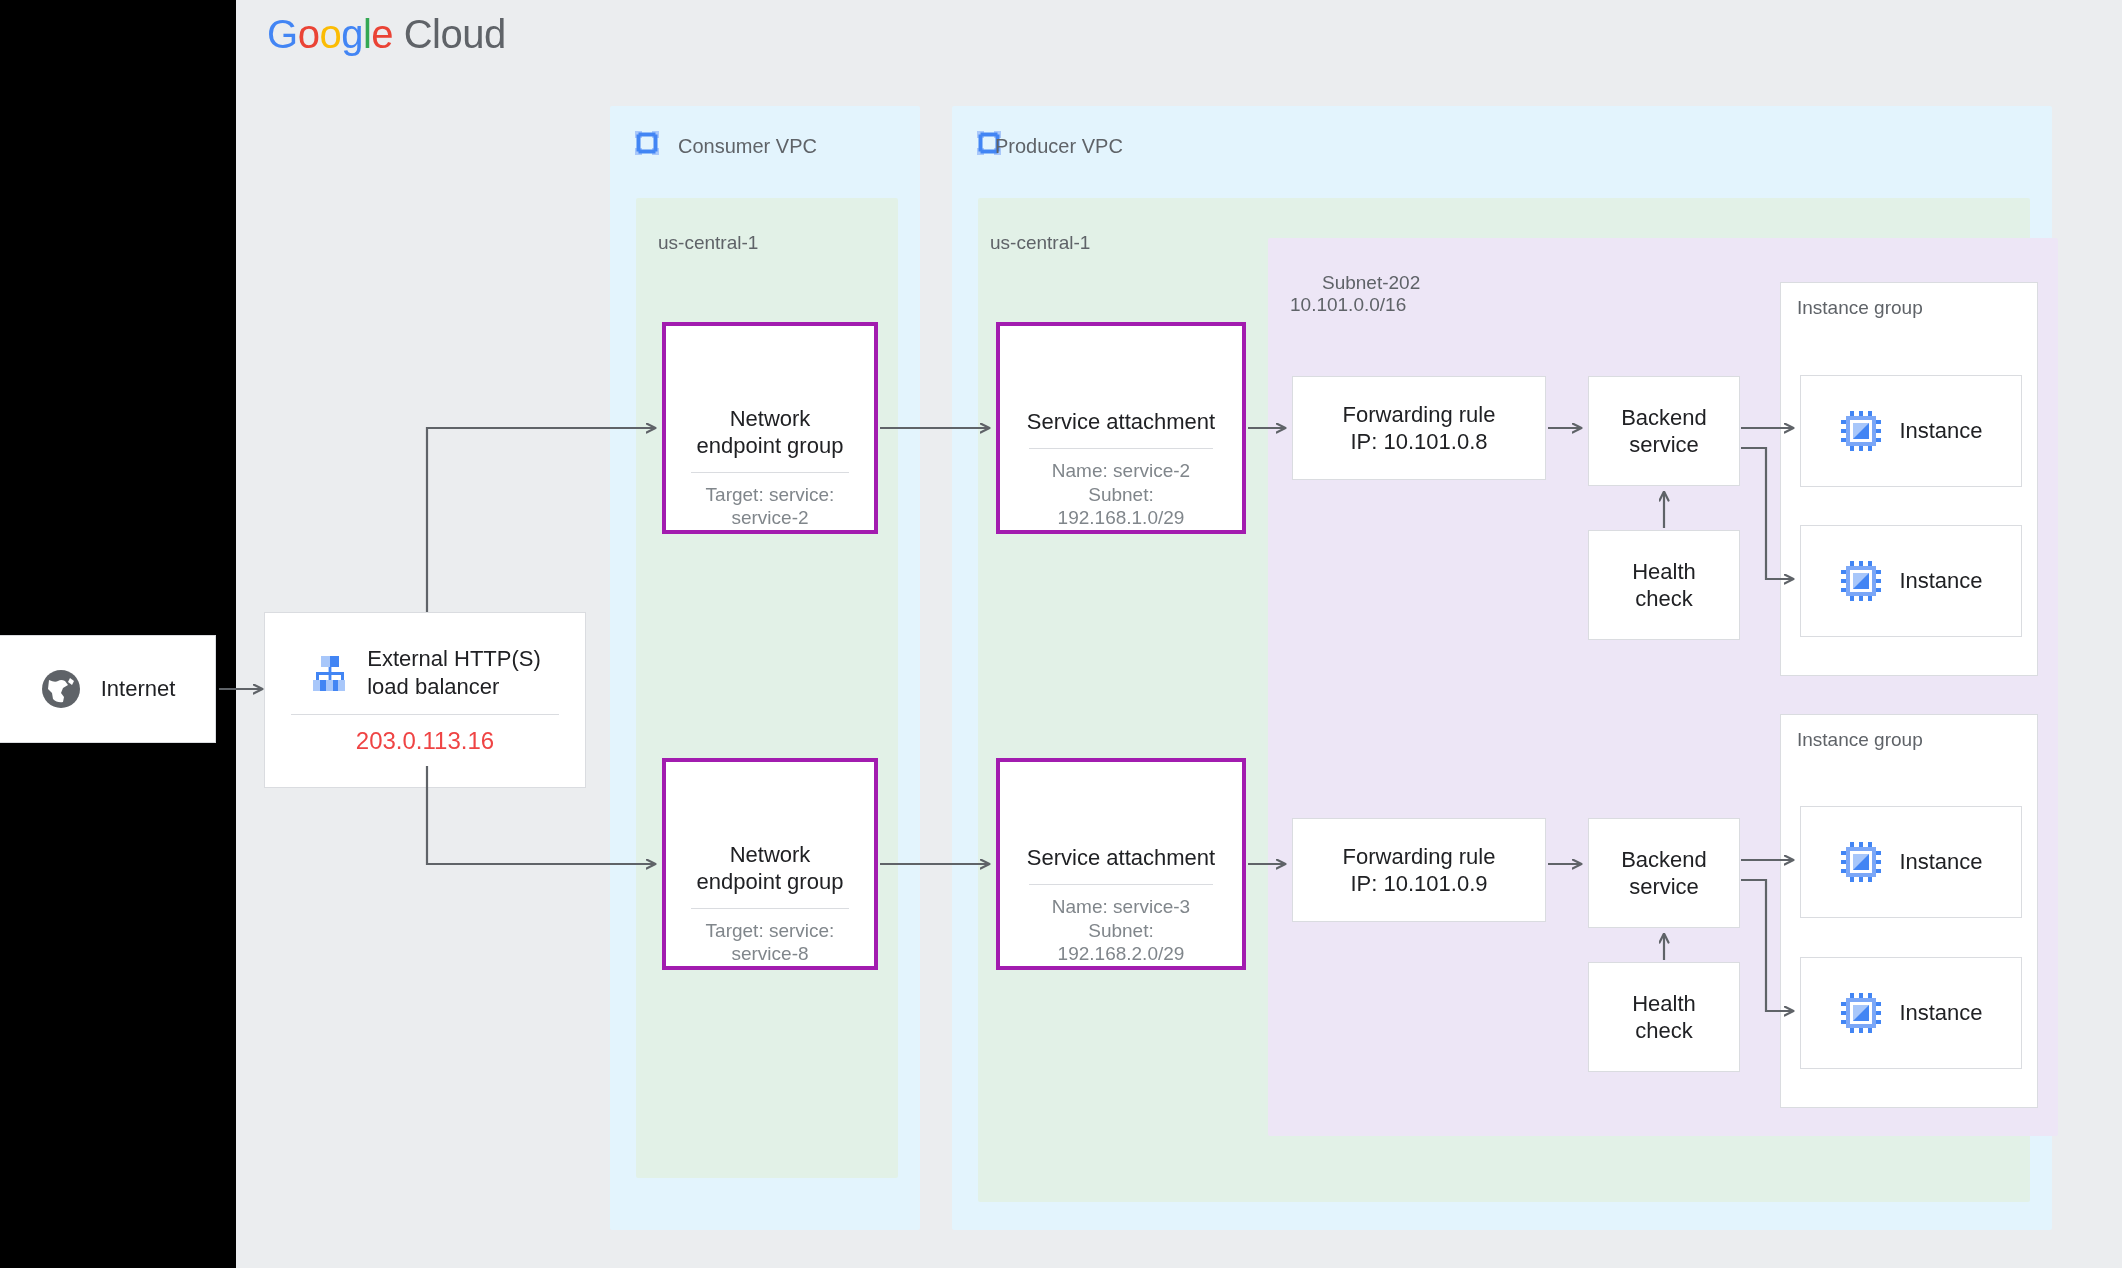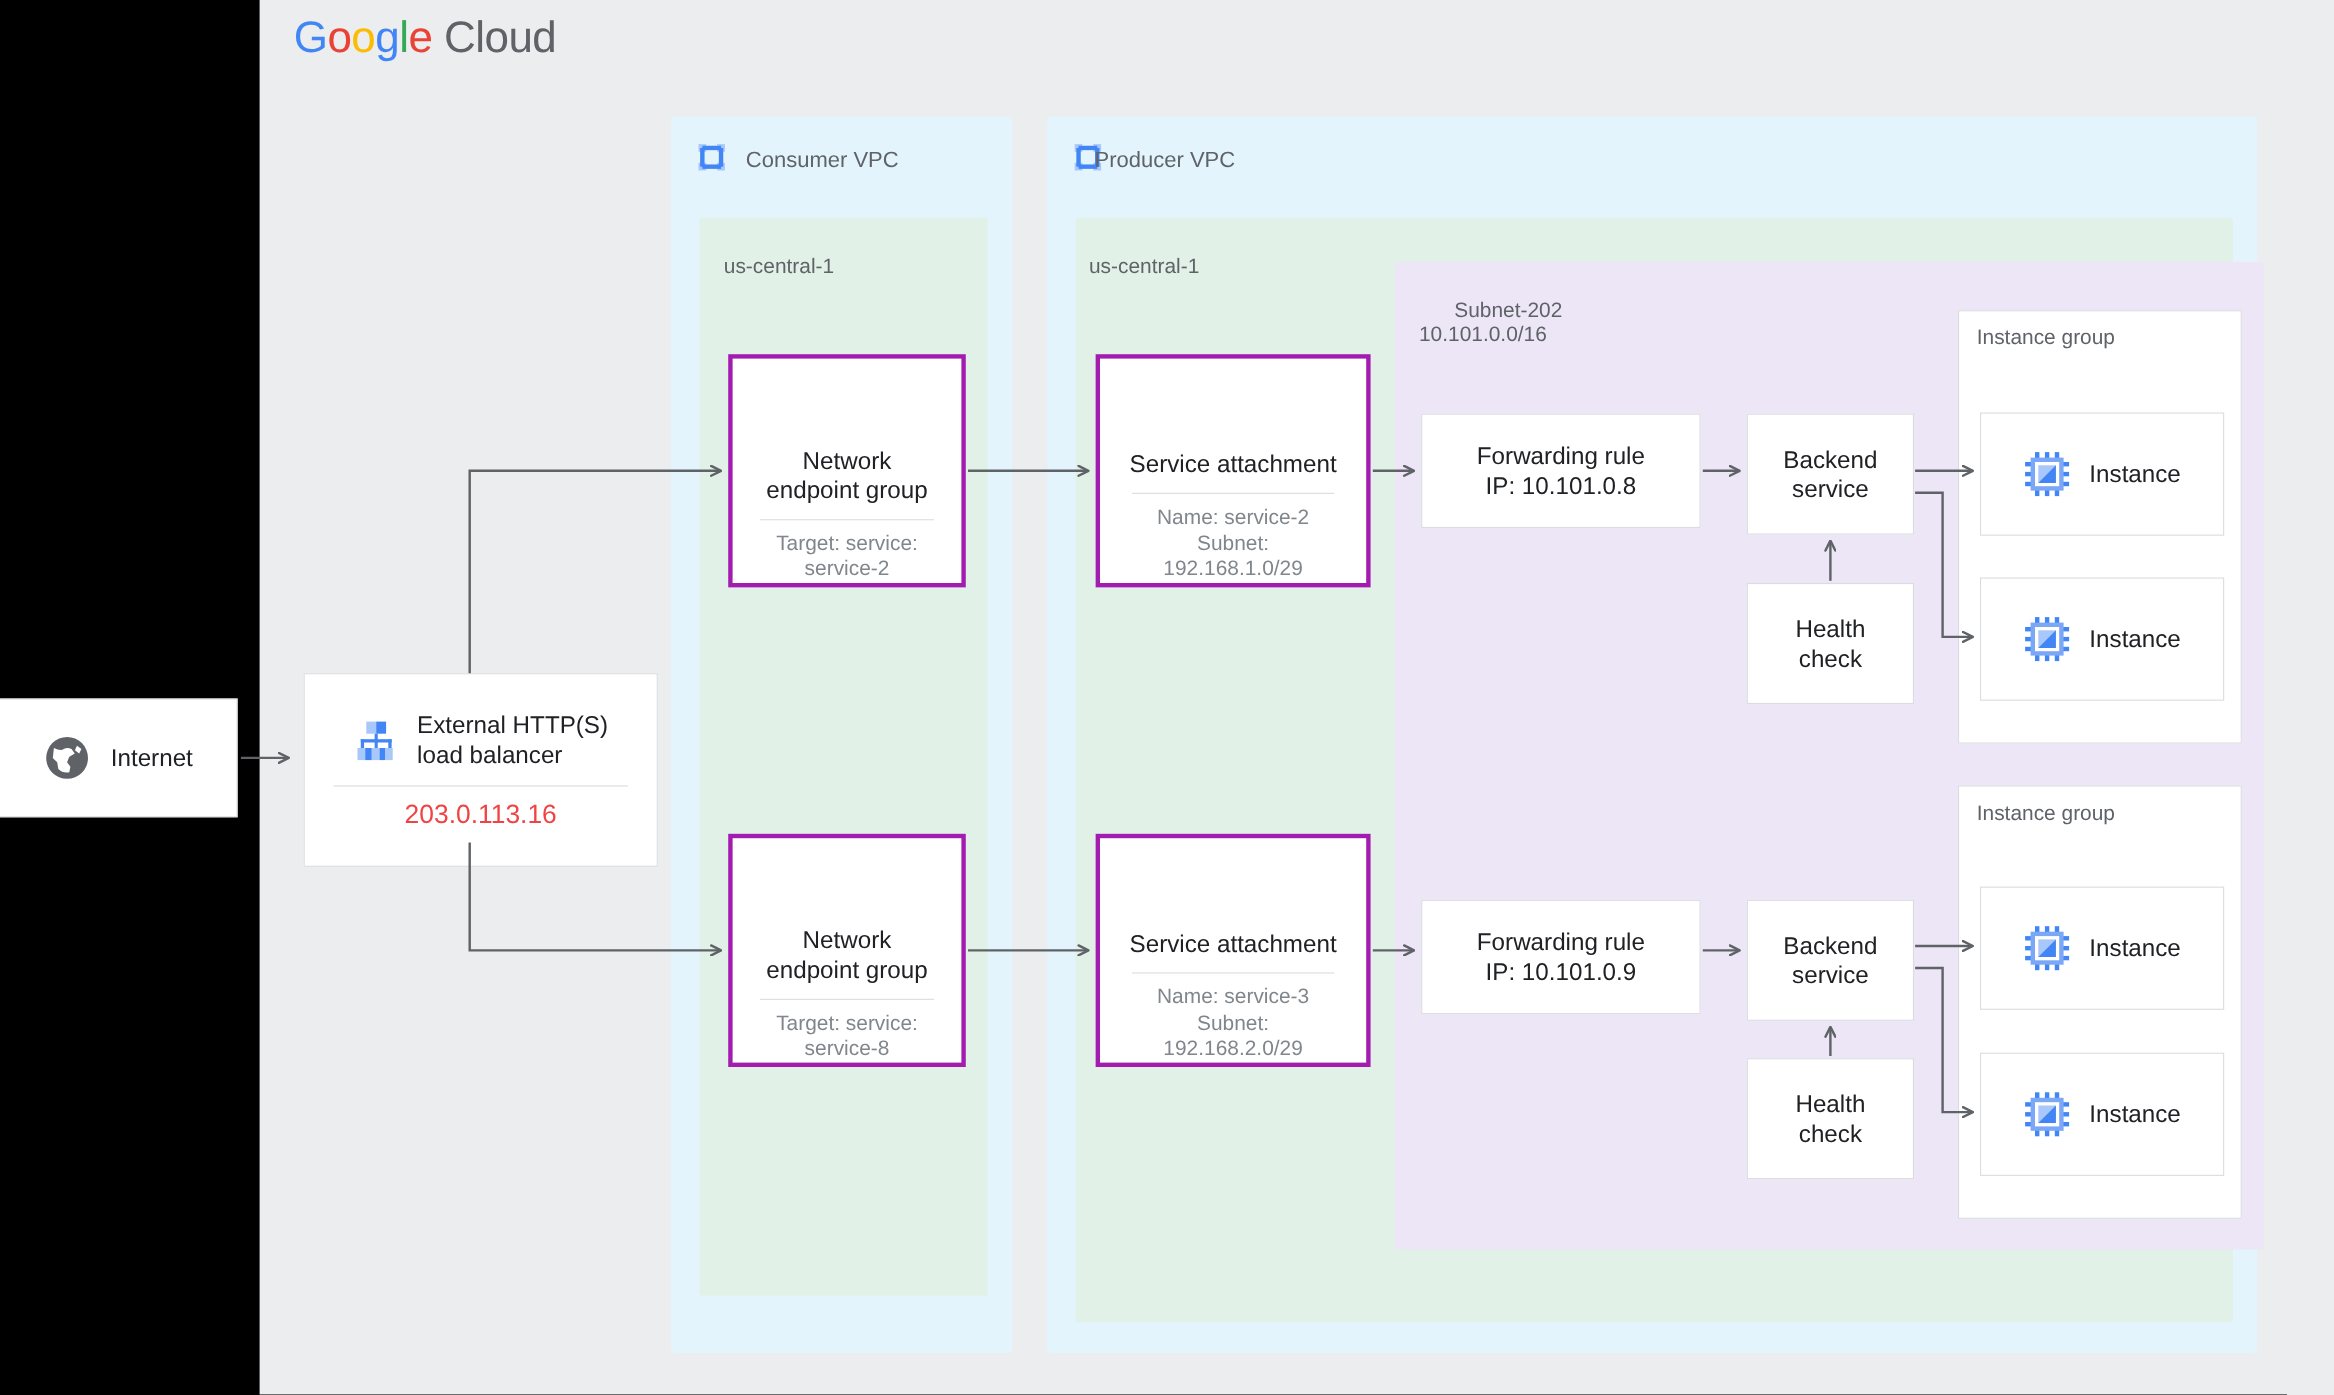--- a/index.html
+++ b/index.html
@@ -112,21 +112,21 @@
       <svg width="44" height="44" viewBox="0 0 44 44">
         <circle cx="22" cy="22" r="19" fill="#5F6368"></circle>
         <path d="M22 4 a18 18 0 0 0 0 36 a18 18 0 0 0 0 -36 z" fill="none"></path>
         <path d="M10 13 q6 3 9 1 q3 -2 7 0 l3 4 l-5 3 l-2 5 l3 4 l-1 5 q-6 1 -10 -3 l-1 -6 l-4 -4 z" fill="#FFFFFF"></path>
         <path d="M31 11 l4 3 l-2 4 l-4 -3 z" fill="#FFFFFF"></path>
       </svg>
     </span>
     <span class="ilabel">Internet</span>
   </div>
 
-  <div class="lb" style="left:276px;top:612px;width:322px;height:176px;">
+  <div class="lb" style="left:264px;top:612px;width:322px;height:176px;">
     <div class="row">
       <span>
         <svg width="42" height="42" viewBox="0 0 42 42">
           <rect x="12" y="4" width="9" height="11" fill="#A8C7FA"></rect>
           <rect x="21" y="4" width="9" height="11" fill="#4285F4"></rect>
           <rect x="19.6" y="15" width="2.8" height="7" fill="#4285F4"></rect>
           <rect x="7" y="20" width="28" height="3" fill="#4285F4"></rect>
           <rect x="7" y="20" width="3" height="8" fill="#4285F4"></rect>
           <rect x="19.6" y="20" width="2.8" height="8" fill="#4285F4"></rect>
           <rect x="32" y="20" width="3" height="8" fill="#4285F4"></rect>

